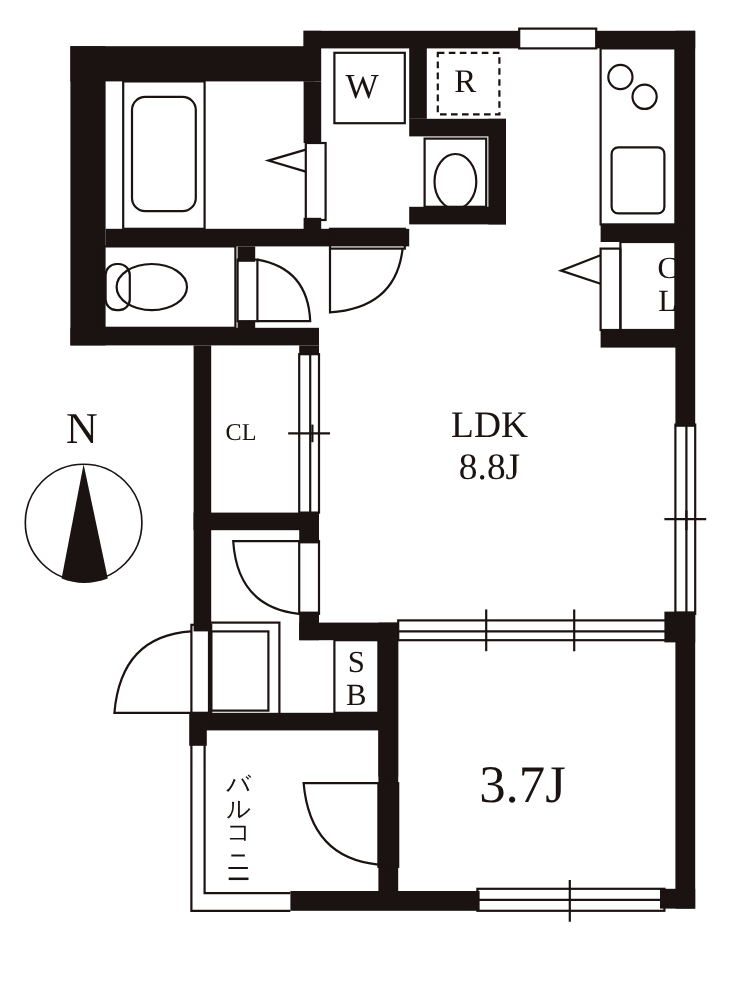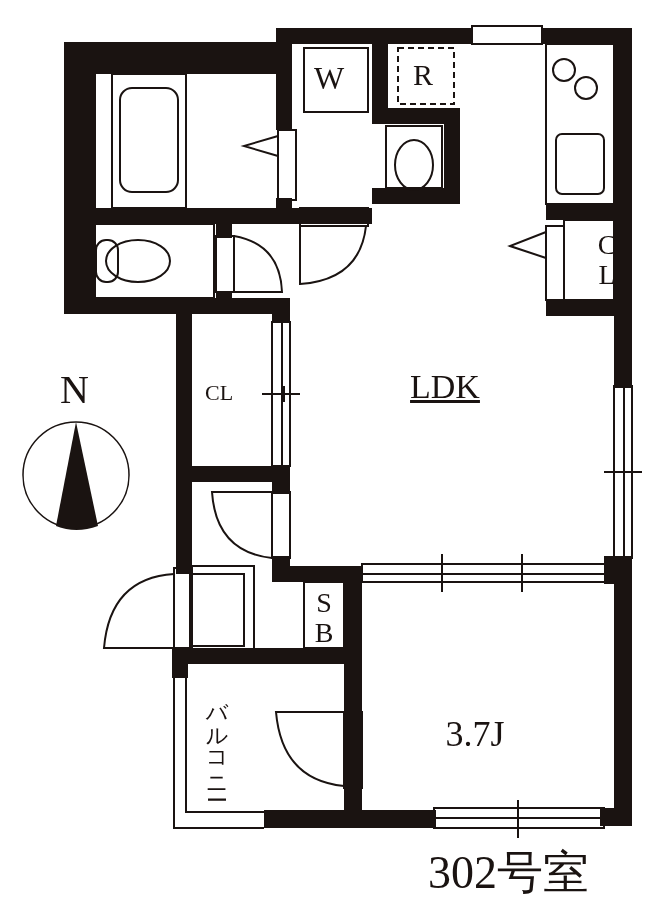--- a/index.html
+++ b/index.html
@@ -1,21 +1,21 @@
 <!DOCTYPE html>
 <html><head>
   <meta charset="utf-8">
   <style>
     html,body{margin:0;padding:0;background:#fff;}
     body{width:664px;height:914px;position:relative;overflow:hidden;font-family:"Liberation Serif","DejaVu Serif",serif;color:#1a1311;}
     .plan{position:absolute;left:0;top:0;width:664px;height:914px;}
     .lbl{position:absolute;font-family:"Liberation Serif","DejaVu Serif",serif;color:#1a1311;line-height:1;text-align:center;white-space:nowrap;}
-    .ldk{left:390px;top:368px;width:110px;font-size:34px;text-decoration:underline;}
+    .ldk{left:390px;top:368px;width:110px;font-size:34px;}
     .ldk div{line-height:38px;}
-    .r37{left:420px;top:716px;width:110px;font-size:36px;}
+    .r37{left:420px;top:690px;width:110px;font-size:48px;}
     .cl1{left:205px;top:382px;font-size:22px;}
     .clr{left:595px;top:230px;font-size:28px;width:24px;line-height:30px;white-space:normal;}
     .sb{left:312px;top:588px;font-size:28px;width:24px;line-height:30px;white-space:normal;}
     .w{left:314px;top:62px;font-size:32px;}
     .r{left:413px;top:60px;font-size:30px;}
     .north{left:60px;top:370px;font-size:40px;}
     .balc{left:206px;top:688px;font-size:22px;width:24px;line-height:26px;writing-mode:vertical-rl;}
     .unit{left:428px;top:850px;font-size:46px;}
   </style>
 </head>
@@ -136,23 +136,23 @@
   </g>
 
   <g>
     <circle cx="76" cy="475" r="53" fill="none" stroke="#1a1311" stroke-width="1.5"></circle>
     <path d="M76,422 L98,526 Q76,534 56,526 Z" fill="#1a1311"></path>
   </g>
 </svg>
 
 <div class="lbl ldk">
   <div>LDK</div>
+  <div>8.8J</div>
 </div>
 <div class="lbl r37">3.7J</div>
 <div class="lbl cl1">CL</div>
 <div class="lbl clr">C L</div>
 <div class="lbl sb">S B</div>
 <div class="lbl w">W</div>
 <div class="lbl r">R</div>
 <div class="lbl north">N</div>
 <div class="lbl balc">バルコニー</div>
-<div class="lbl unit">302号室</div>
 </div>
 
 </body></html>

